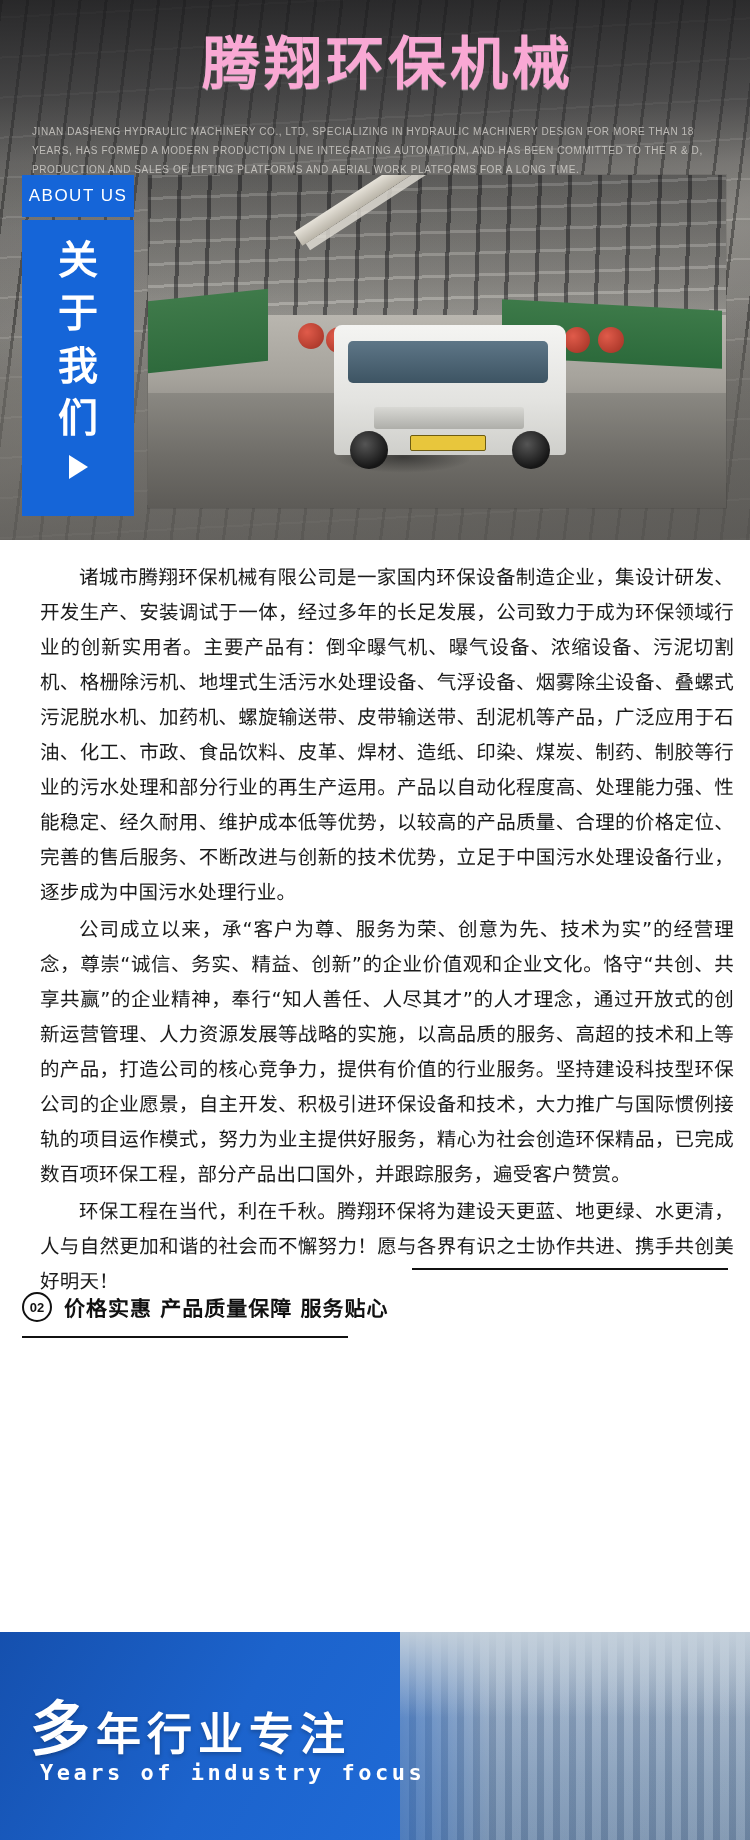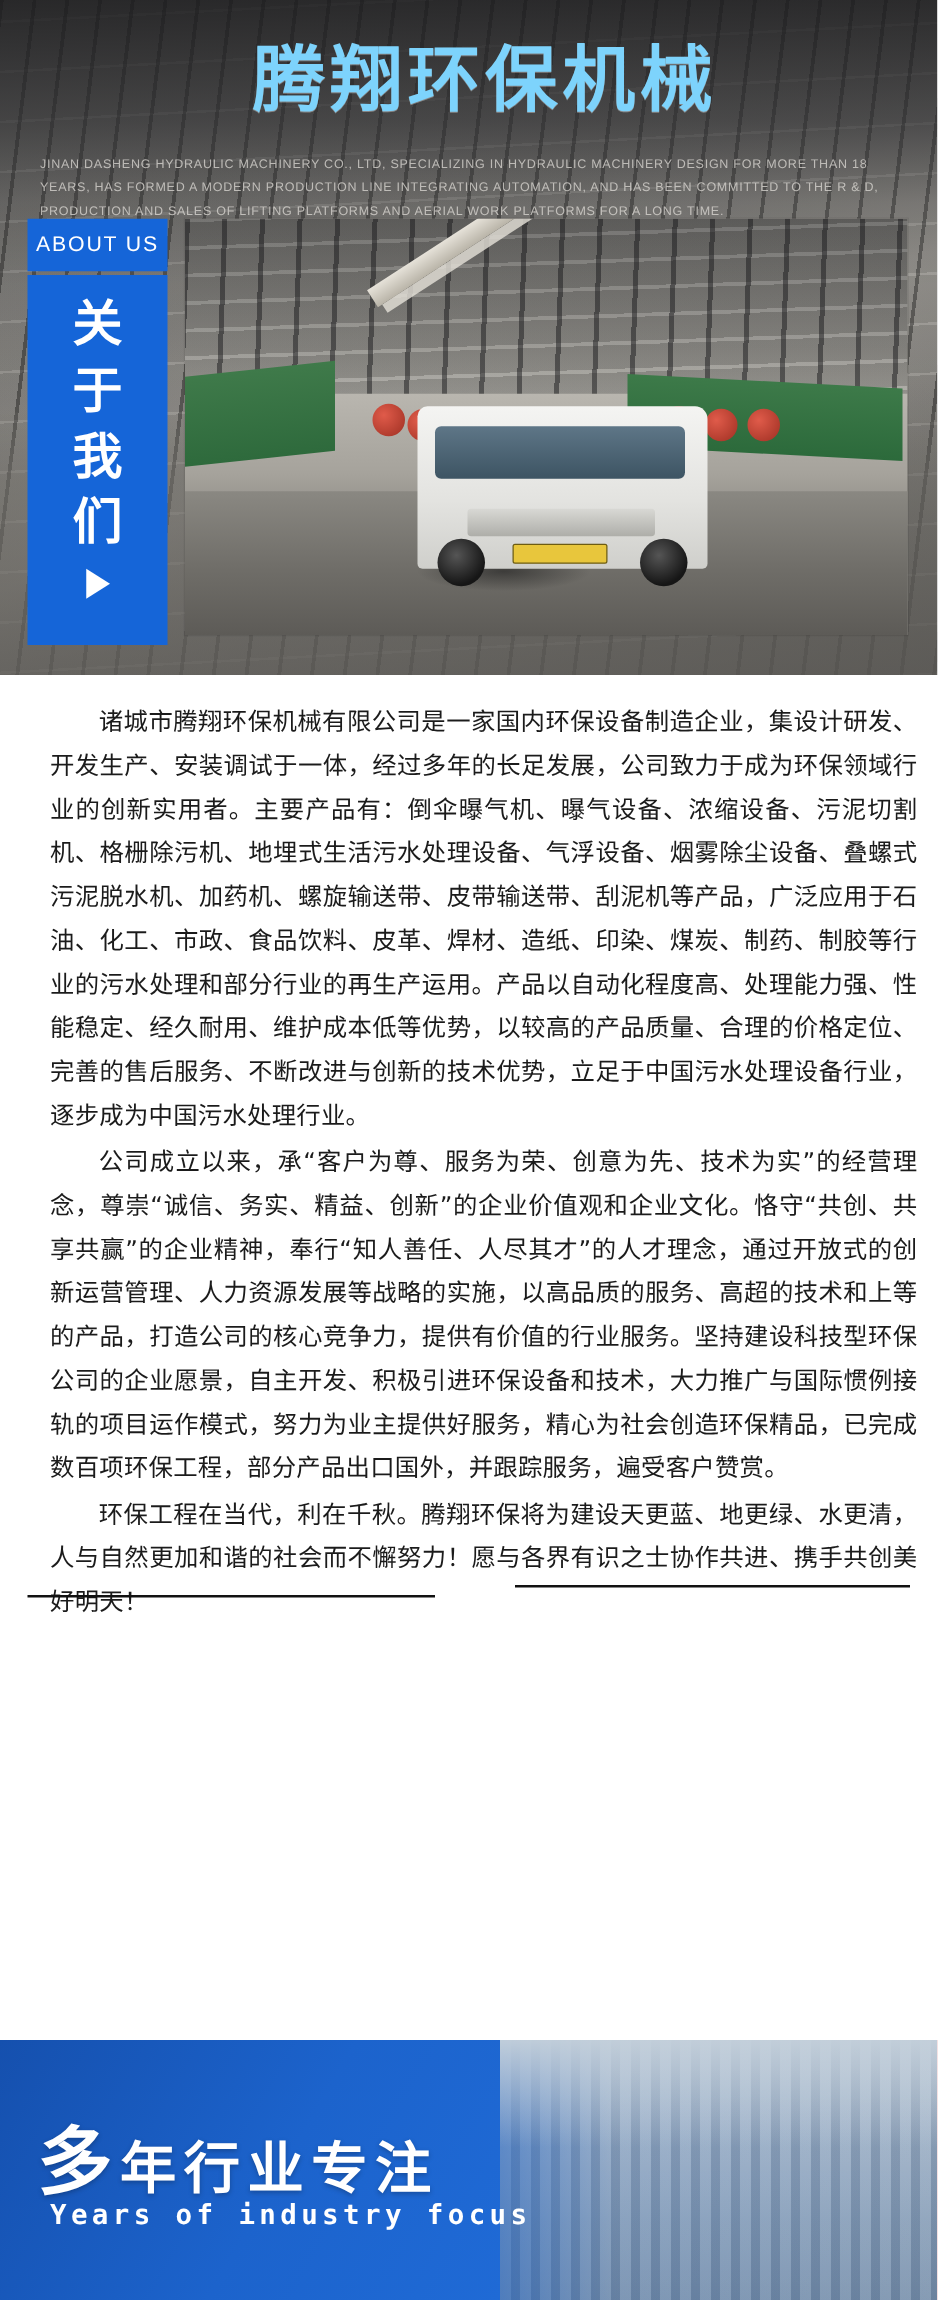--- a/index.html
+++ b/index.html
@@ -42,21 +42,21 @@
     background: linear-gradient(180deg, rgba(128,126,120,0.1) 0%, rgba(112,110,105,0.55) 25%, rgba(96,94,90,0.75) 100%);
   }
   .hero-title {
     position: absolute;
     top: 34px; left: 0; right: 16px;
     text-align: center;
     font-size: 58px;
     line-height: 1.05;
     font-weight: bold;
     letter-spacing: 4px;
-    color: #7dd3fc;
+    color: #f9a8d4;
     text-shadow: 0 1px 0 rgba(255,255,255,0.35);
     font-family: "DejaVu Sans", "Liberation Sans", sans-serif;
     margin-left: 42px;
   }
   .hero-sub {
     position: absolute;
     top: 122px; left: 32px; right: 32px;
     text-align: left;
     font-size: 10px;
     line-height: 1.9;
@@ -340,20 +340,24 @@
 
   <div class="content">
     <p class="para">诸城市腾翔环保机械有限公司是一家国内环保设备制造企业，集设计研发、开发生产、安装调试于一体，经过多年的长足发展，公司致力于成为环保领域行业的创新实用者。主要产品有：倒伞曝气机、曝气设备、浓缩设备、污泥切割机、格栅除污机、地埋式生活污水处理设备、气浮设备、烟雾除尘设备、叠螺式污泥脱水机、加药机、螺旋输送带、皮带输送带、刮泥机等产品，广泛应用于石油、化工、市政、食品饮料、皮革、焊材、造纸、印染、煤炭、制药、制胶等行业的污水处理和部分行业的再生产运用。产品以自动化程度高、处理能力强、性能稳定、经久耐用、维护成本低等优势，以较高的产品质量、合理的价格定位、完善的售后服务、不断改进与创新的技术优势，立足于中国污水处理设备行业，逐步成为中国污水处理行业。</p>
     <p class="para">公司成立以来，承“客户为尊、服务为荣、创意为先、技术为实”的经营理念，尊崇“诚信、务实、精益、创新”的企业价值观和企业文化。恪守“共创、共享共赢”的企业精神，奉行“知人善任、人尽其才”的人才理念，通过开放式的创新运营管理、人力资源发展等战略的实施，以高品质的服务、高超的技术和上等的产品，打造公司的核心竞争力，提供有价值的行业服务。坚持建设科技型环保公司的企业愿景，自主开发、积极引进环保设备和技术，大力推广与国际惯例接轨的项目运作模式，努力为业主提供好服务，精心为社会创造环保精品，已完成数百项环保工程，部分产品出口国外，并跟踪服务，遍受客户赞赏。</p>
     <p class="para">环保工程在当代，利在千秋。腾翔环保将为建设天更蓝、地更绿、水更清，人与自然更加和谐的社会而不懈努力！愿与各界有识之士协作共进、携手共创美好明天！</p>
   </div>
 
   <div class="slogans">
     <div class="rule short-right"></div>
 
+    <div class="slogan-row left" style="margin-top:14px;">
+      <span class="num-badge">02</span>
+      <span class="slogan-text">价格实惠 产品质量保障 服务贴心</span>
+    </div>
     <div class="rule short-left"></div>
   </div>
 
   <div class="bottom-banner">
     <div class="bb-city">
       <div class="bb-sky"></div>
     </div>
     <div class="bb-left"></div>
     <div class="bb-main">
       <span class="big">多</span><span>年行业专注</span>

